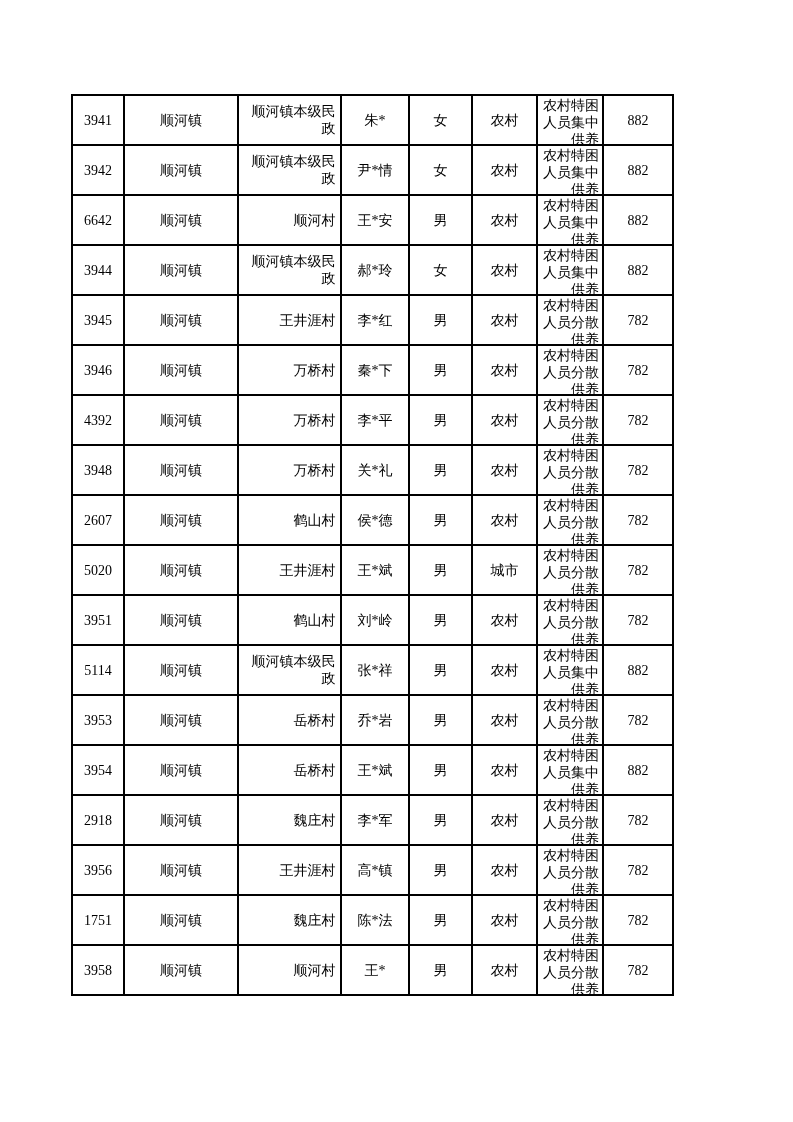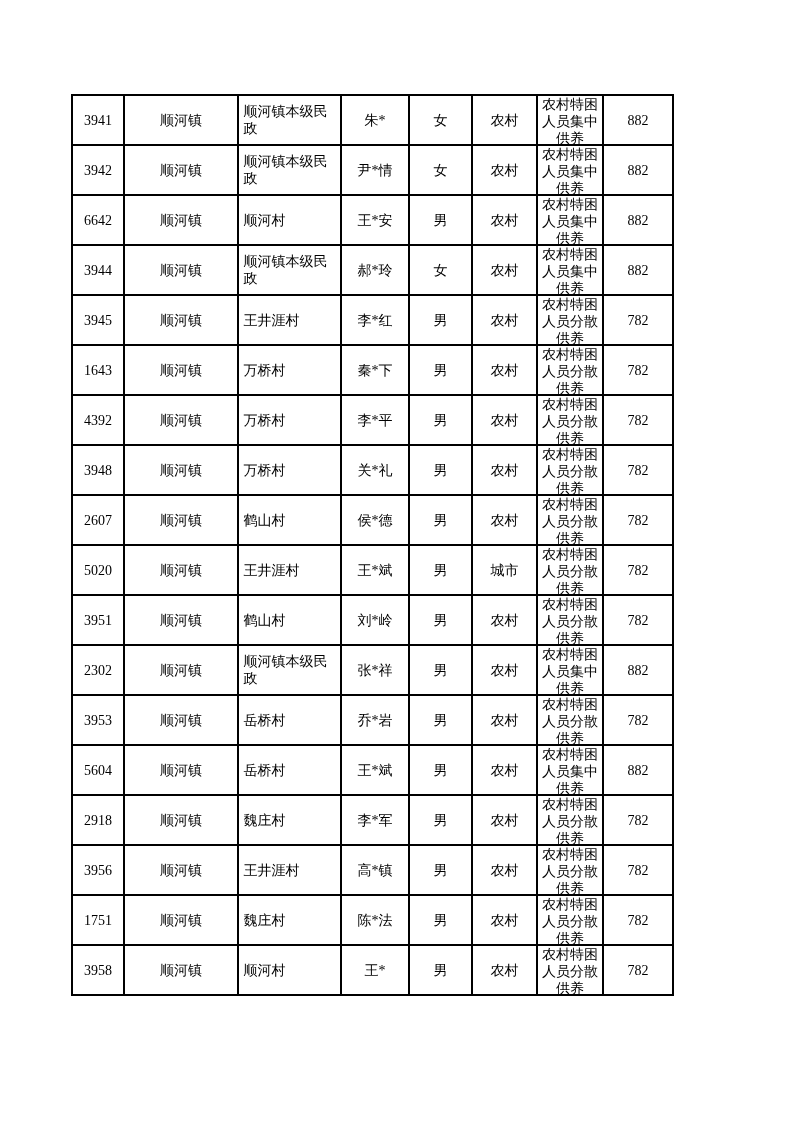--- a/index.html
+++ b/index.html
@@ -36,35 +36,34 @@
     vertical-align: middle;
     padding: 0;
     height: 47px;
     overflow: hidden;
     line-height: 17px;
     word-break: break-all;
   }
   td.cell-village .wrap {
     width: 92px;
     margin: 0 auto;
-    text-align: left;
+    text-align: right;
   }
   
   td.cell-category {
     vertical-align: top;
   }
   td.cell-category .clip {
     width: 58px;
     height: 47px;
     margin: 0 auto;
     padding-top: 1px;
     overflow: hidden;
-    text-align: center;
+    text-align: right;
     line-height: 17px;
-    font-family: Liberation Mono, monospace;
   }
 </style>
 </head>
 <body>
 
 <div class="page">
   <table class="roster">
     <colgroup id="roster-cols">
         <col style="width: 52px;">
         <col style="width: 114px;">
@@ -140,21 +139,21 @@
           </td>
           <td class="cell-person">李*红</td>
           <td class="cell-gender">男</td>
           <td class="cell-area">农村</td>
           <td class="cell-category">
             <div class="clip">农村特困人员分散供养</div>
           </td>
           <td class="cell-amount">782</td>
         </tr>
         <tr>
-          <td class="cell-serial">1643</td>
+          <td class="cell-serial">3946</td>
           <td class="cell-town">顺河镇</td>
           <td class="cell-village">
             <div class="wrap">万桥村</div>
           </td>
           <td class="cell-person">秦*下</td>
           <td class="cell-gender">男</td>
           <td class="cell-area">农村</td>
           <td class="cell-category">
             <div class="clip">农村特困人员分散供养</div>
           </td>
@@ -224,21 +223,21 @@
           </td>
           <td class="cell-person">刘*岭</td>
           <td class="cell-gender">男</td>
           <td class="cell-area">农村</td>
           <td class="cell-category">
             <div class="clip">农村特困人员分散供养</div>
           </td>
           <td class="cell-amount">782</td>
         </tr>
         <tr>
-          <td class="cell-serial">2302</td>
+          <td class="cell-serial">5114</td>
           <td class="cell-town">顺河镇</td>
           <td class="cell-village">
             <div class="wrap">顺河镇本级民政</div>
           </td>
           <td class="cell-person">张*祥</td>
           <td class="cell-gender">男</td>
           <td class="cell-area">农村</td>
           <td class="cell-category">
             <div class="clip">农村特困人员集中供养</div>
           </td>
@@ -252,21 +251,21 @@
           </td>
           <td class="cell-person">乔*岩</td>
           <td class="cell-gender">男</td>
           <td class="cell-area">农村</td>
           <td class="cell-category">
             <div class="clip">农村特困人员分散供养</div>
           </td>
           <td class="cell-amount">782</td>
         </tr>
         <tr>
-          <td class="cell-serial">5604</td>
+          <td class="cell-serial">3954</td>
           <td class="cell-town">顺河镇</td>
           <td class="cell-village">
             <div class="wrap">岳桥村</div>
           </td>
           <td class="cell-person">王*斌</td>
           <td class="cell-gender">男</td>
           <td class="cell-area">农村</td>
           <td class="cell-category">
             <div class="clip">农村特困人员集中供养</div>
           </td>

